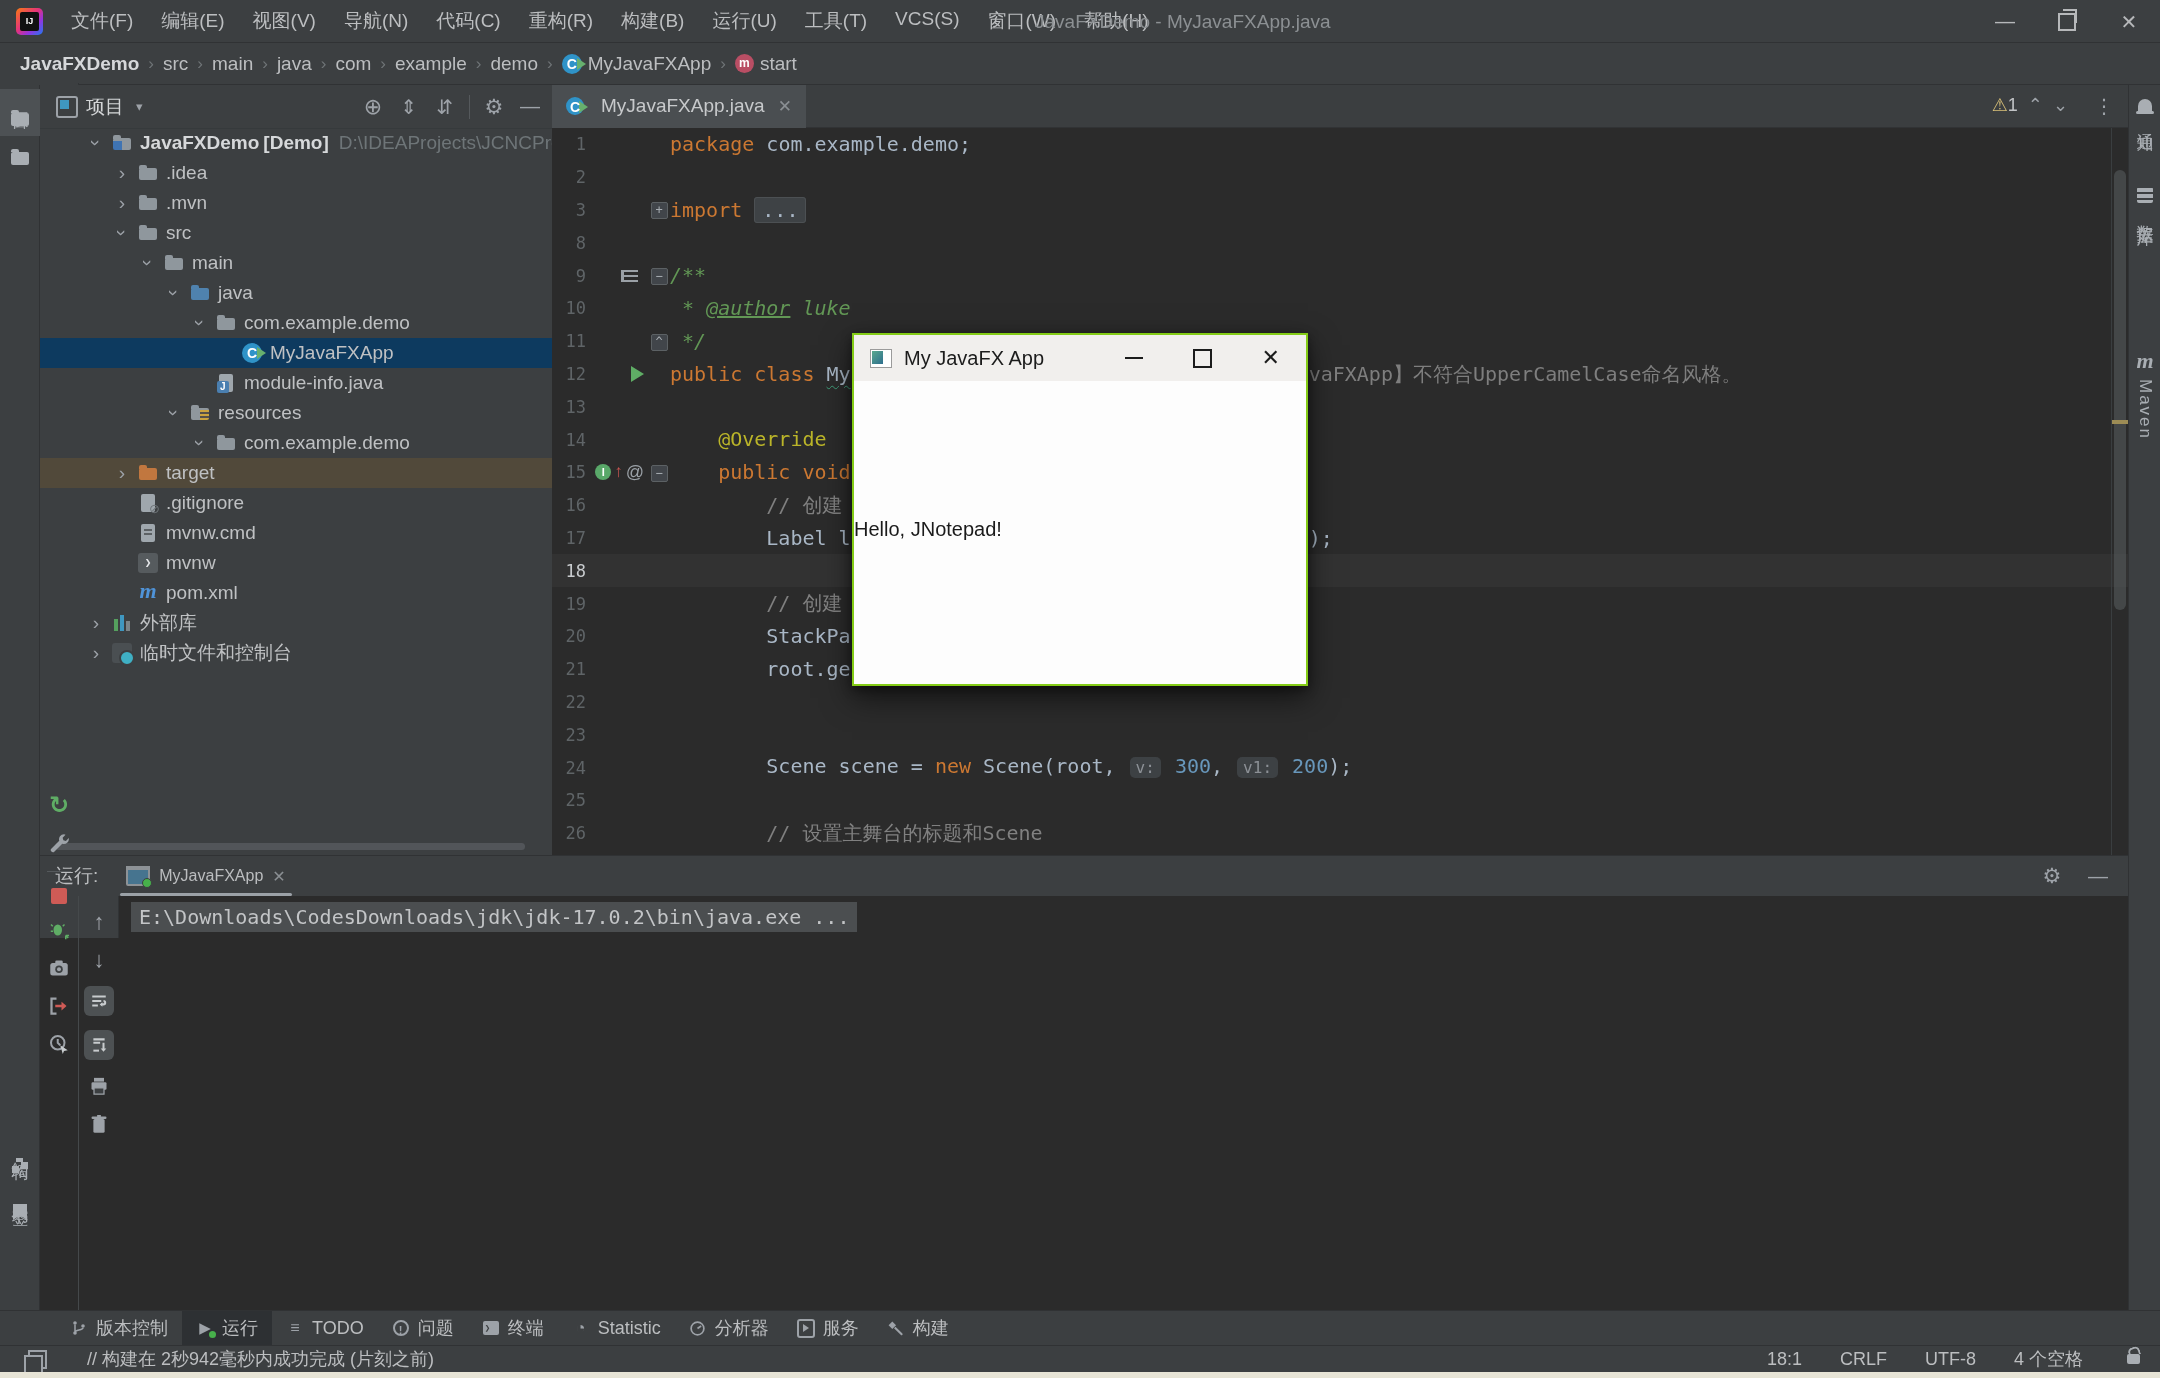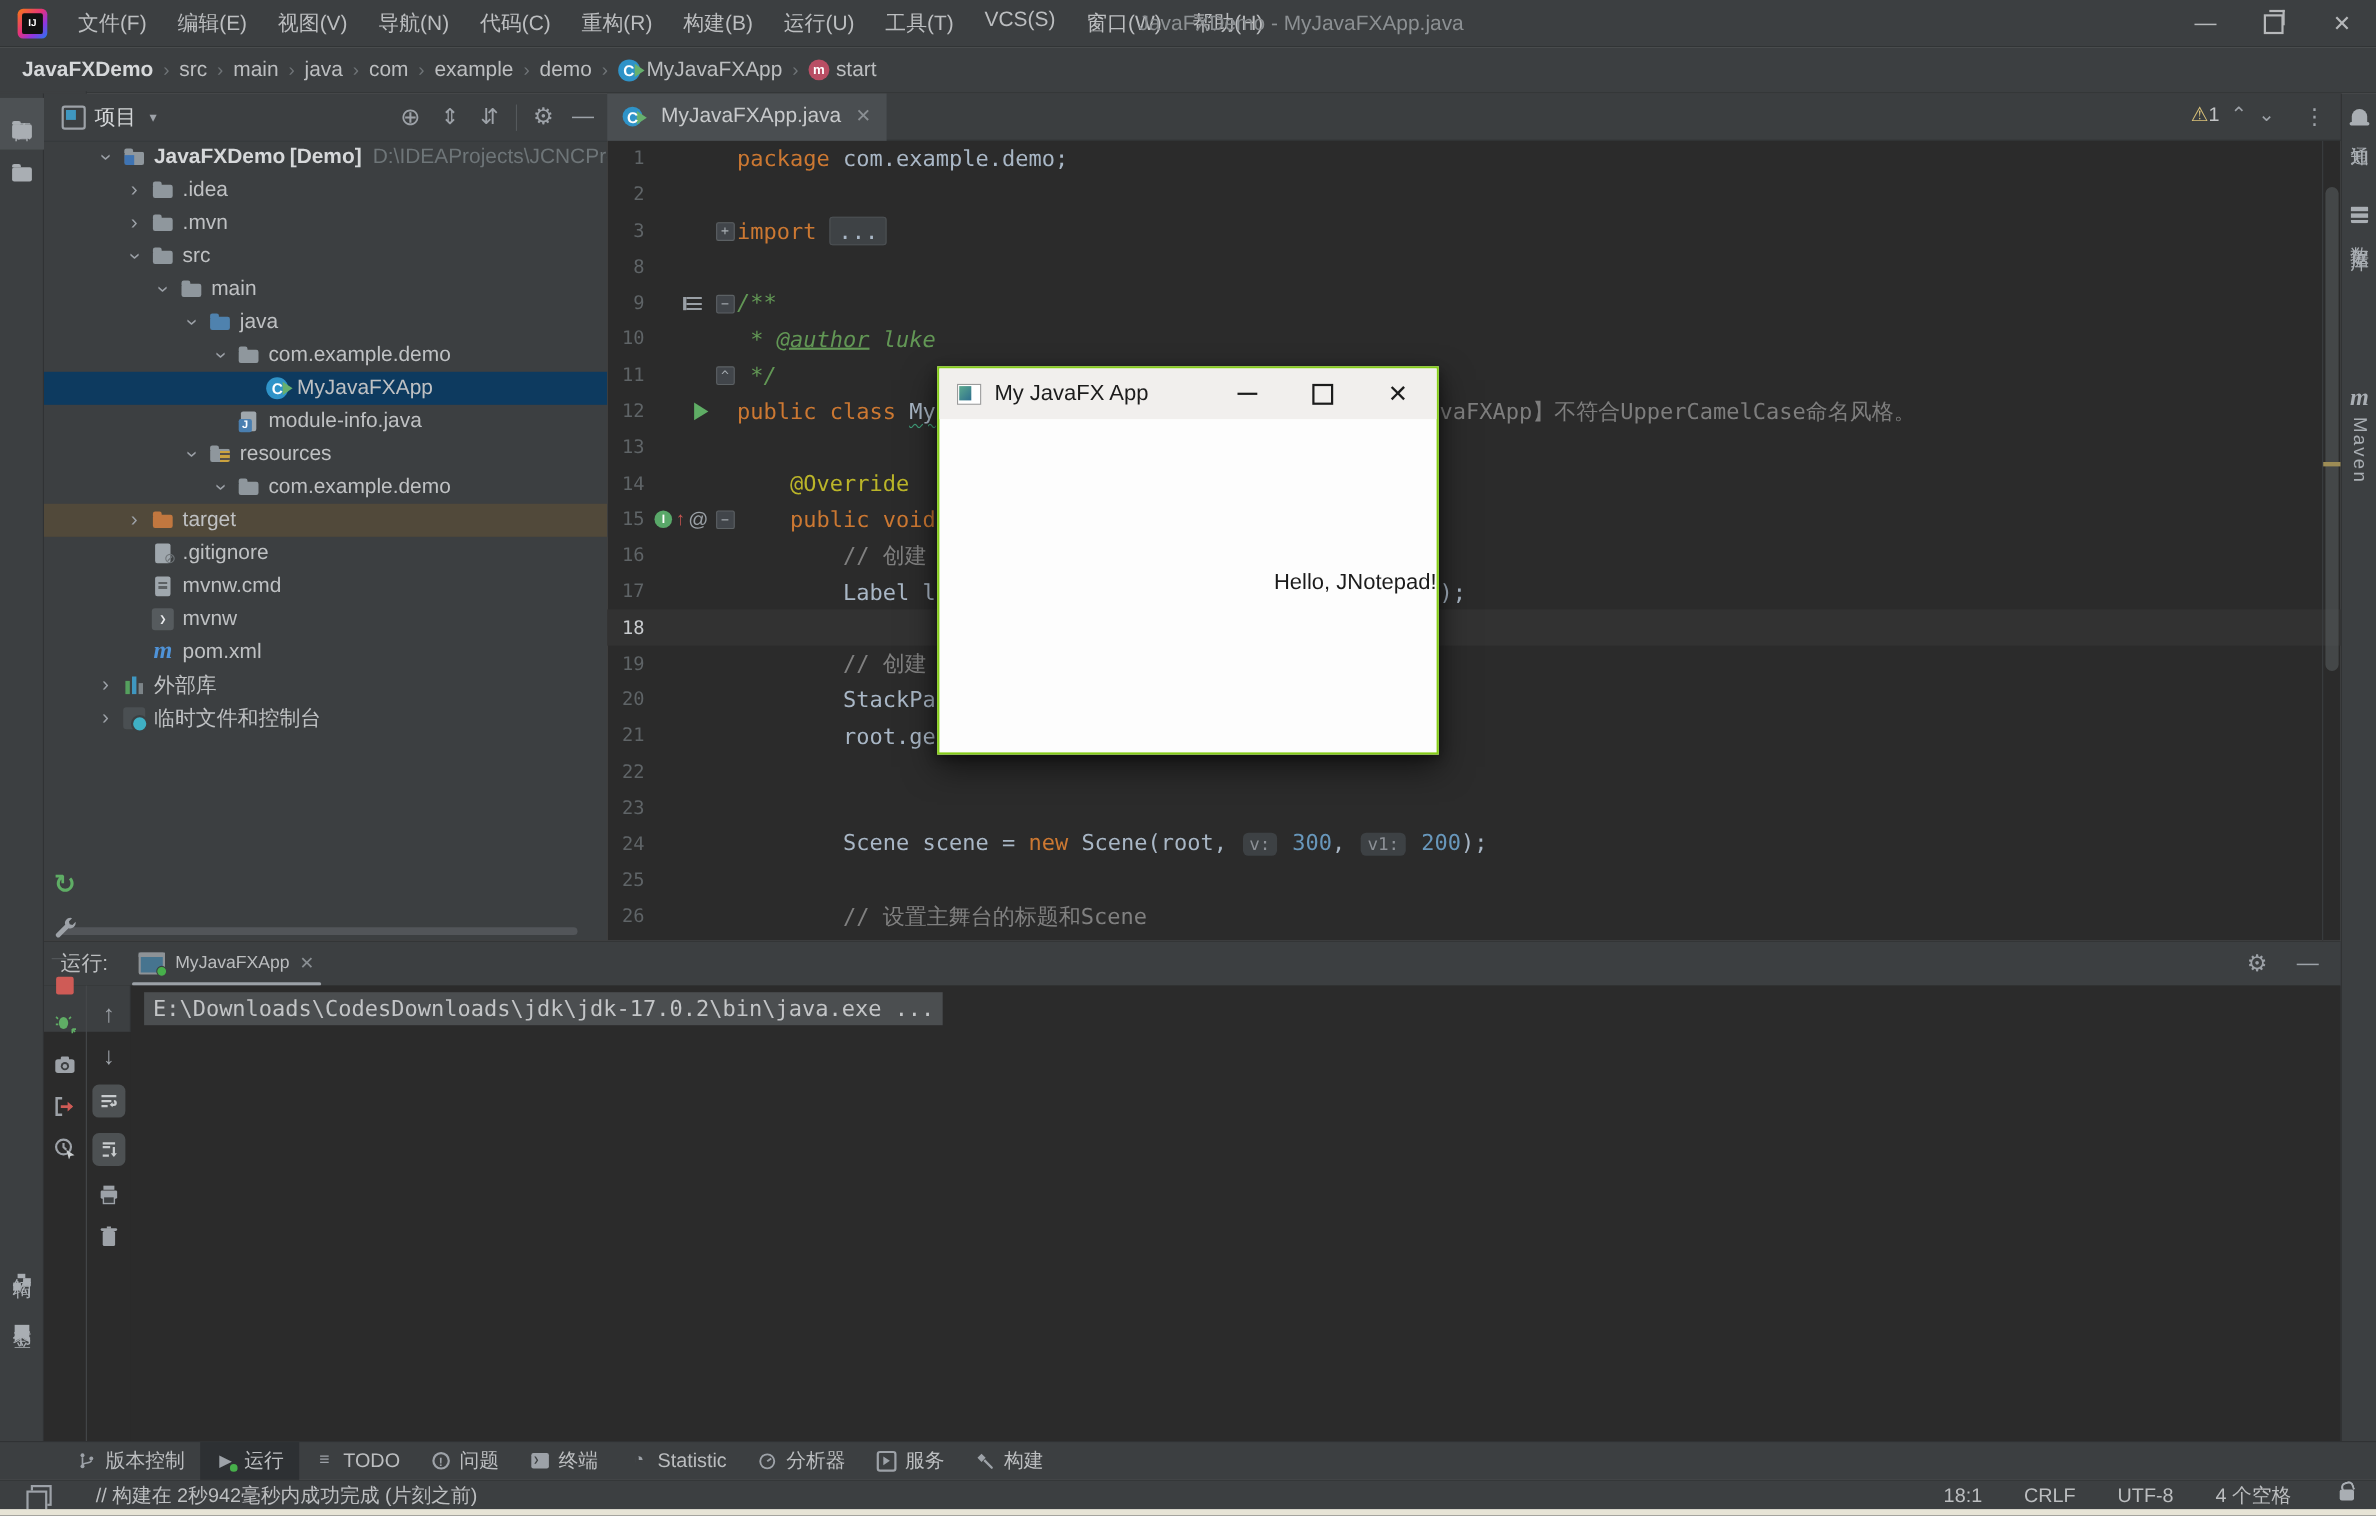--- a/index.html
+++ b/index.html
@@ -1,16 +1,16 @@
 <!DOCTYPE html>
 <html><head>
 <meta charset="utf-8">
 <style>
   html,body{margin:0;padding:0;background:#1e1f22}
-  .app{position:relative;width:2160px;height:1378px;background:#a3a3a3;overflow:hidden;
+  .app{position:relative;width:2160px;height:1378px;background:#15803d;overflow:hidden;
        font-family:"Liberation Sans","DejaVu Sans",sans-serif;color:#bbbdbf;
        -webkit-font-smoothing:antialiased}
   .abs{position:absolute}
   .mono{font-family:"DejaVu Sans Mono",monospace}
 
   
   .titlebar{left:0;top:0;width:2160px;height:43px;background:#3c3f41;display:flex;align-items:center;border-bottom:1px solid #303234;box-sizing:border-box}
   .logo{width:27px;height:27px;margin:0 18px 0 16px;border-radius:5px;flex:none;
         background:linear-gradient(135deg,#f97a12,#e4327d 45%,#9135e0 70%,#1e7bf1);position:relative}
   .logo::after{content:"IJ";position:absolute;inset:4px;background:#111;color:#fff;font:bold 9px/19px "Liberation Sans",sans-serif;text-align:center;border-radius:2px}
@@ -190,21 +190,21 @@
   
   .fxwindow{left:852px;top:333px;width:456px;height:353px;border:2px solid #84cc16;box-sizing:border-box;background:#fdfdfd;box-shadow:0 12px 28px rgba(0,0,0,.55),0 3px 10px rgba(0,0,0,.4)}
   .fxtitle{height:46px;background:#f1efed;display:flex;align-items:center;padding:0 16px}
   .fxic{width:20px;height:17px;border:1px solid #9b9b9b;background:#fff;position:relative;margin-right:12px}
   .fxic::after{content:"";position:absolute;left:1px;top:1px;width:11px;height:13px;background:linear-gradient(135deg,#5ba98e,#2e6f8e)}
   .fxname{font-size:20px;color:#1c1c1c}
   .fxbtns{margin-left:auto;display:flex;align-items:center;gap:50px;padding-right:10px;color:#1c1c1c}
   .fxmin{width:18px;height:2px;background:#1c1c1c}
   .fxmax{width:15px;height:15px;border:2px solid #1c1c1c}
   .fxclose{font-size:22px;line-height:22px;color:#1c1c1c}
-  .fxbody{height:297px;display:flex;align-items:center;justify-content:flex-end}
+  .fxbody{height:297px;display:flex;align-items:center;justify-content:flex-start}
   .fxmsg{font-size:20px;color:#1b1b1b}
 
   svg.ic{display:block}
 </style>
 </head>
 <body>
 
 <div class="app">
 
   <div class="titlebar abs">

